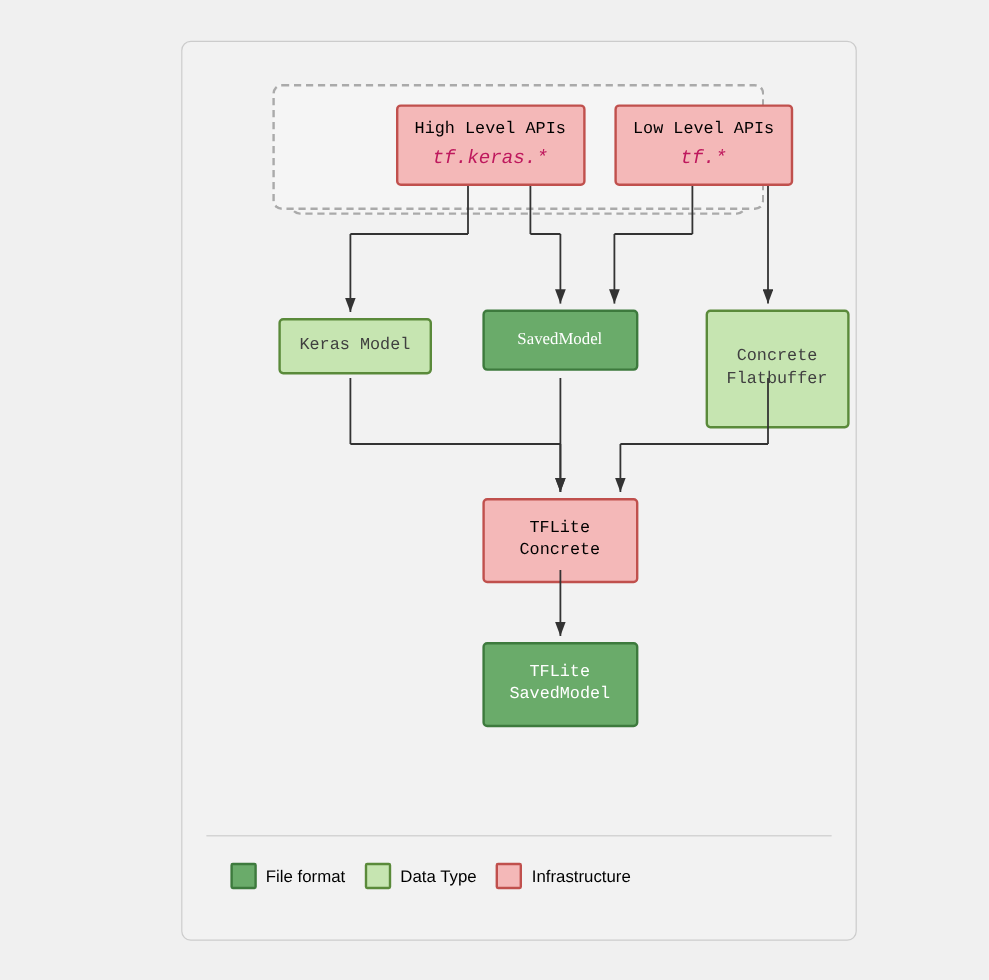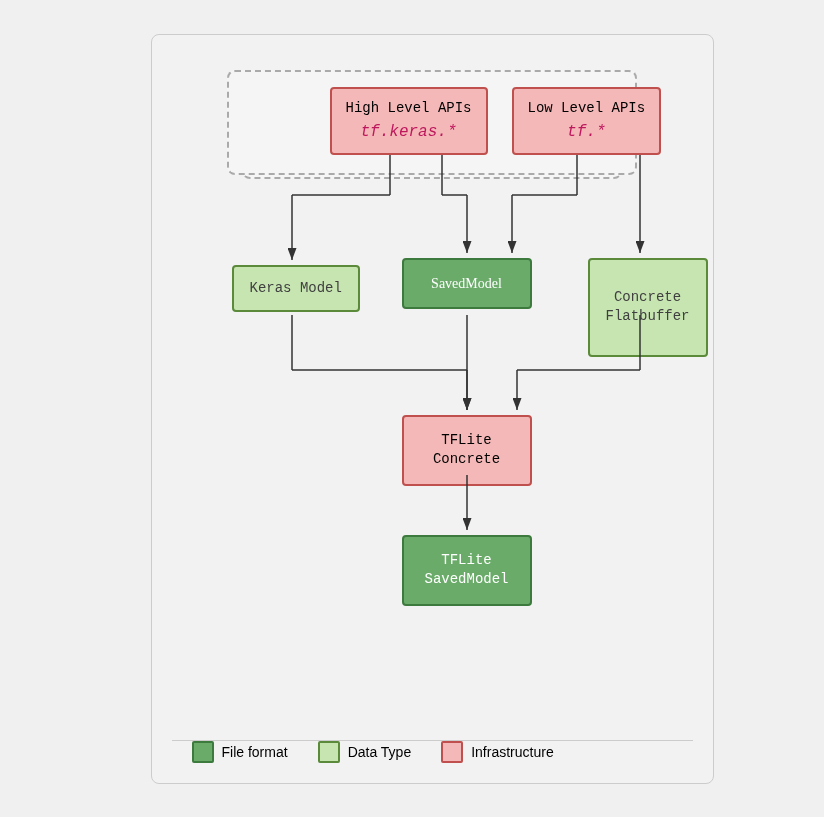--- a/index.html
+++ b/index.html
@@ -106,22 +106,22 @@
     .abs-box {
       position: absolute;
     }
 
     
     .legend {
       width: 100%;
       display: flex;
       align-items: center;
       justify-content: flex-start;
-      gap: 30px;
-      padding: 0 20px;
+      gap: 16px;
+      padding: 22px 20px;
       border-top: 1px solid #ccc;
       margin-top: 10px;
     }
 
     .legend-item {
       display: flex;
       align-items: center;
       gap: 8px;
       font-size: 14px;
       font-family: Arial, sans-serif;

